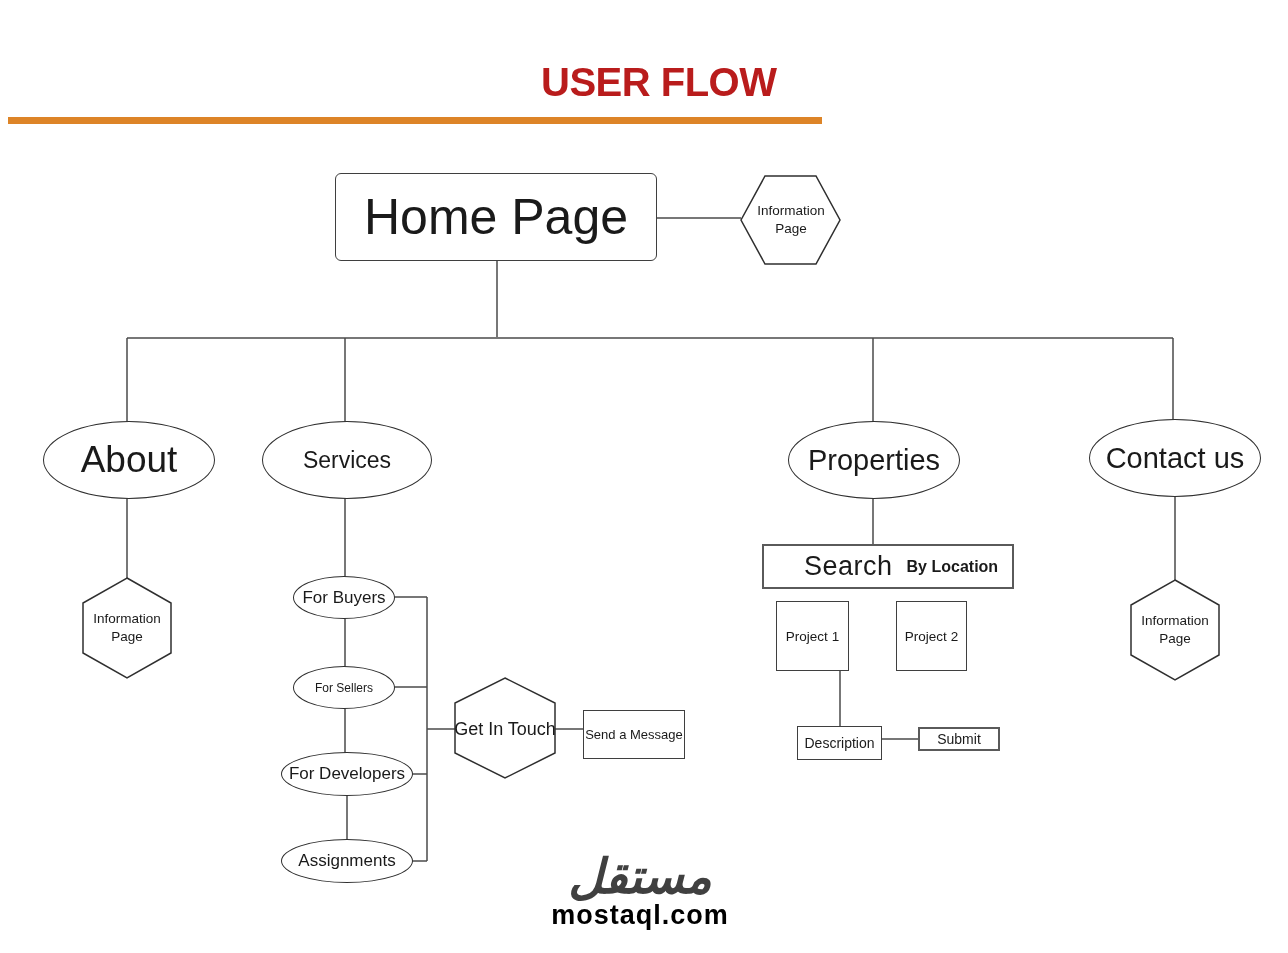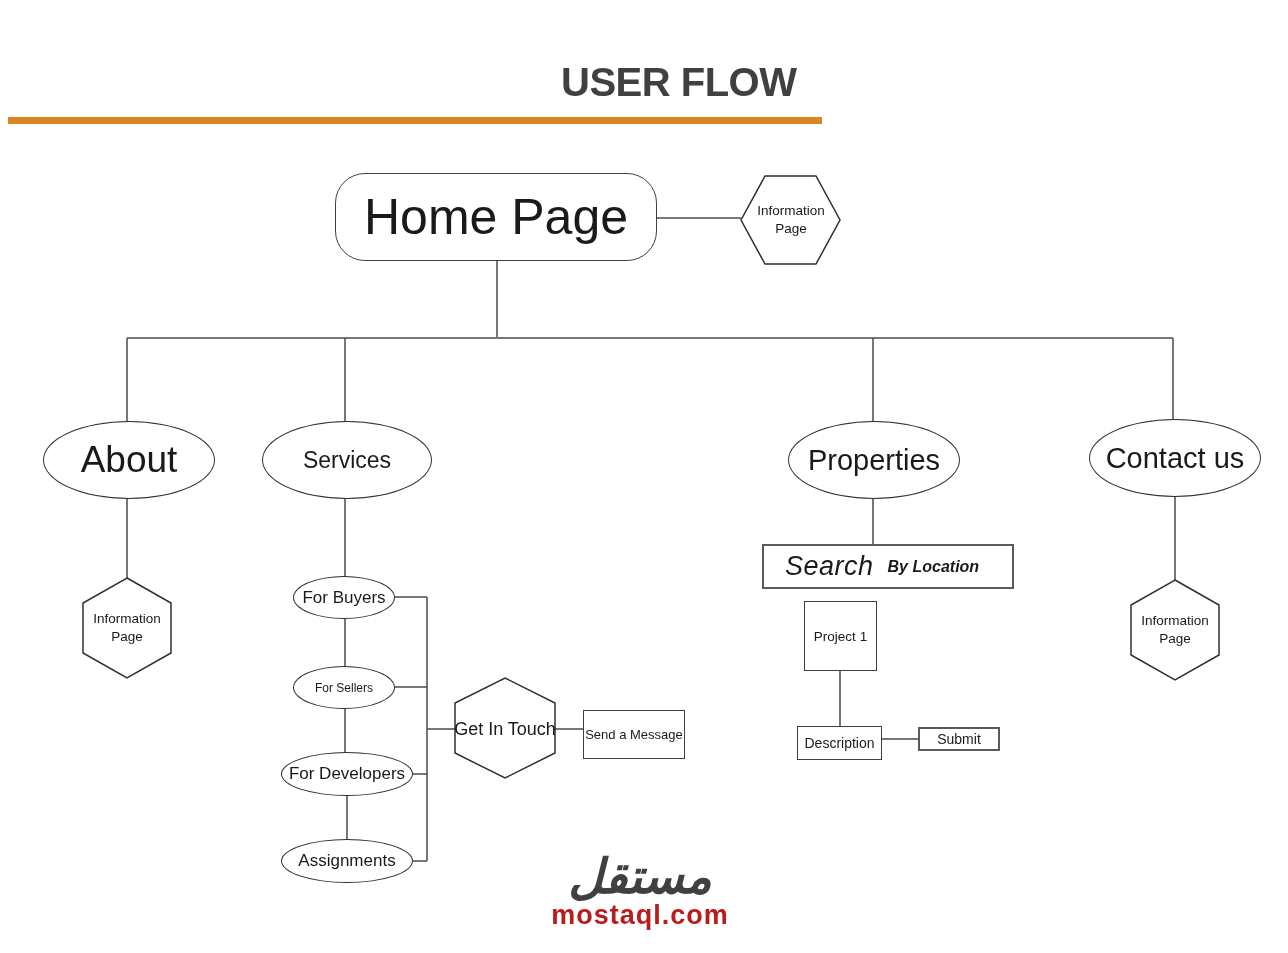--- a/index.html
+++ b/index.html
@@ -9,33 +9,33 @@
   }
   #wires{position:absolute;left:0;top:0;width:1288px;height:953px;z-index:1;}
   .node{position:absolute;z-index:2;background:#fff;box-sizing:border-box;
     display:flex;align-items:center;justify-content:center;text-align:center;}
   .rect{border:1.6px solid #3f3f3f;}
   .ellipse{border:1.4px solid #2f2f2f;border-radius:50%;}
   .hexlabel{position:absolute;z-index:3;display:flex;align-items:center;justify-content:center;
     text-align:center;background:transparent;}
   .pre{white-space:pre-line;line-height:1.3;}
   .title{
-    position:absolute;z-index:2;font-weight:800;font-size:40px;letter-spacing:-0.5px;color:#404040;margin-left:20px;
+    position:absolute;z-index:2;font-weight:800;font-size:40px;letter-spacing:-0.5px;color:#b91c1c;
   }
   .divider{position:absolute;z-index:2;}
   .light{font-weight:300;}
   .watermark{position:absolute;z-index:0;text-align:center;font-weight:700;}
 </style>
 </head>
 <body>
 
 <div id="canvas">
 
   <div class="watermark" style="left:530px;top:848px;width:220px;font-size:48px;color:#404040;font-style:italic;">مستقل</div>
-  <div class="watermark" style="left:530px;top:900px;width:220px;font-size:27px;letter-spacing:1px;color:#b91c1c;">mostaql.com</div>
+  <div class="watermark" style="left:530px;top:900px;width:220px;font-size:27px;letter-spacing:1px;color:#000000;">mostaql.com</div>
 
   <div class="title" style="left:541px;top:60px;">USER FLOW</div>
   <div class="divider" style="left:8px;top:117px;width:814px;height:7px;background:#dd8427;"></div>
 
   <svg id="wires" viewBox="0 0 1288 953" xmlns="http://www.w3.org/2000/svg">
     <g stroke="#4a4a4a" stroke-width="1.5" fill="none">
       <line x1="657" y1="218" x2="741" y2="218"></line>
       <line x1="497" y1="261" x2="497" y2="338"></line>
       <line x1="127" y1="338" x2="1173" y2="338" stroke="#777" stroke-width="2"></line>
       <line x1="127" y1="338" x2="127" y2="422"></line>
@@ -68,36 +68,37 @@
   </svg>
 
   <div class="hexlabel pre" style="left:745px;top:192px;width:92px;height:56px;font-size:13.5px;">Information
 Page</div>
   <div class="hexlabel pre" style="left:81px;top:600px;width:92px;height:56px;font-size:13.5px;">Information
 Page</div>
   <div class="hexlabel pre" style="left:1129px;top:602px;width:92px;height:56px;font-size:13.5px;">Information
 Page</div>
   <div class="hexlabel" style="left:452px;top:716px;width:106px;height:26px;font-size:18px;">Get In Touch</div>
 
-  <div class="node rect light" style="left:335px;top:173px;width:322px;height:88px;border-radius:30px;font-size:50px;">Home Page</div>
+  <div class="node rect light" style="left:335px;top:173px;width:322px;height:88px;border-radius:6px;font-size:50px;">Home Page</div>
 
   <div class="node ellipse light" style="left:43px;top:421px;width:172px;height:78px;font-size:37px;">About</div>
   <div class="node ellipse light" style="left:262px;top:421px;width:170px;height:78px;font-size:23px;">Services</div>
   <div class="node ellipse light" style="left:788px;top:421px;width:172px;height:78px;font-size:29px;">Properties</div>
   <div class="node ellipse light" style="left:1089px;top:419px;width:172px;height:78px;font-size:29px;">Contact us</div>
 
   <div class="node ellipse light" style="left:293px;top:576px;width:102px;height:43px;font-size:17px;">For Buyers</div>
   <div class="node ellipse light" style="left:293px;top:666px;width:102px;height:43px;font-size:12px;">For Sellers</div>
   <div class="node ellipse light" style="left:281px;top:752px;width:132px;height:44px;font-size:17px;">For Developers</div>
   <div class="node ellipse light" style="left:281px;top:839px;width:132px;height:44px;font-size:17px;">Assignments</div>
 
   <div class="node rect" style="left:583px;top:710px;width:102px;height:49px;font-size:13px;">Send a Message</div>
 
   <div class="node rect" style="left:762px;top:544px;width:252px;height:45px;border-width:2px;border-color:#5a5a5a;
-              justify-content:flex-start;padding-left:21px;gap:14px;font-style:italic;">
+              justify-content:flex-start;padding-left:40px;gap:14px;">
     <span class="light" style="font-size:27px;letter-spacing:0.5px;">Search</span>
     <span style="font-size:16px;font-weight:600;">By Location</span>
   </div>
-  <div class="node rect" style="left:804px;top:601px;width:73px;height:70px;font-size:13.5px;">Project 1</div>
+  <div class="node rect" style="left:776px;top:601px;width:73px;height:70px;font-size:13.5px;">Project 1</div>
+  <div class="node rect" style="left:896px;top:601px;width:71px;height:70px;font-size:13.5px;">Project 2</div>
   <div class="node rect" style="left:797px;top:726px;width:85px;height:34px;font-size:14px;">Description</div>
   <div class="node rect" style="left:918px;top:727px;width:82px;height:24px;font-size:14px;border-width:2px;border-color:#5a5a5a;">Submit</div>
 
 </div>
 
 </body></html>

